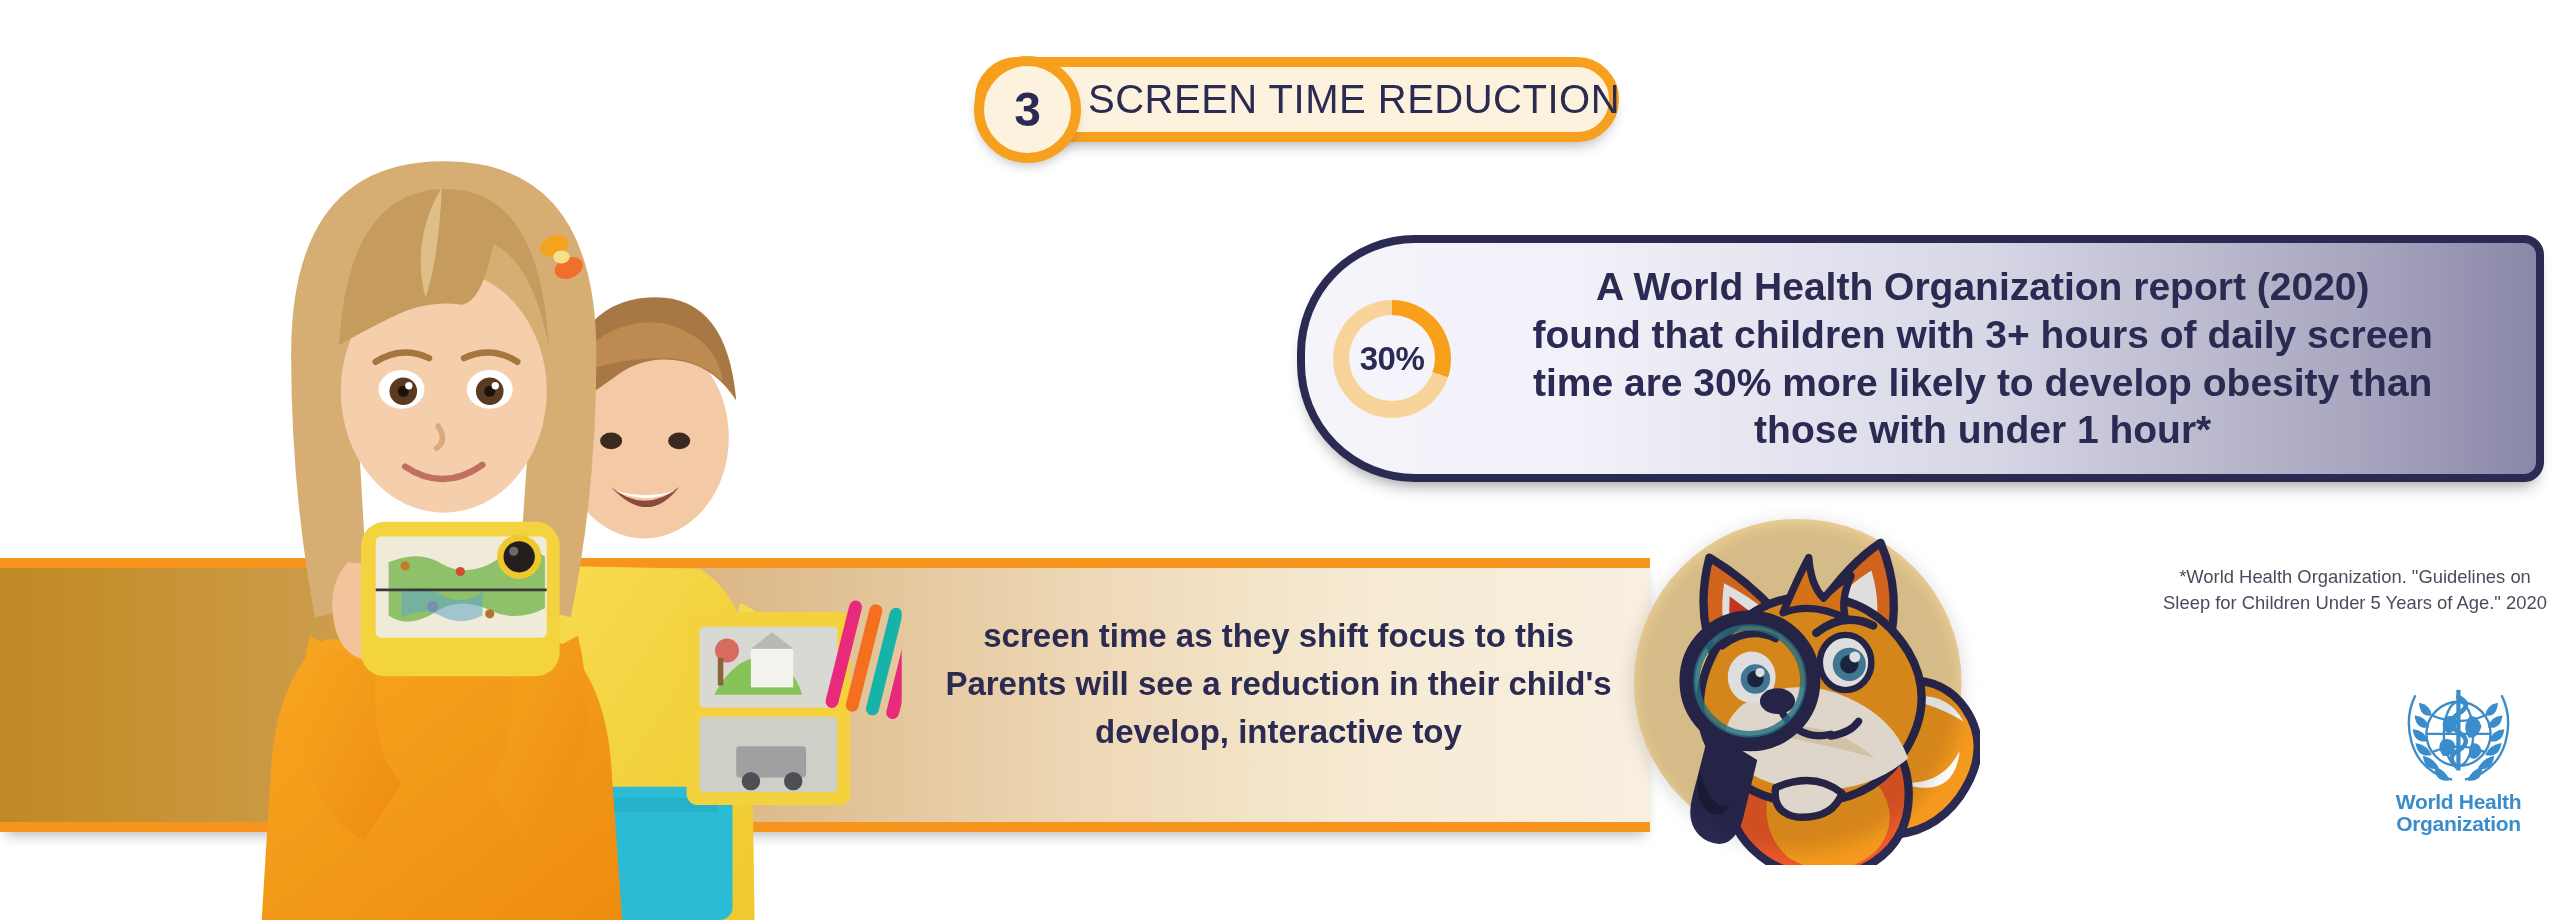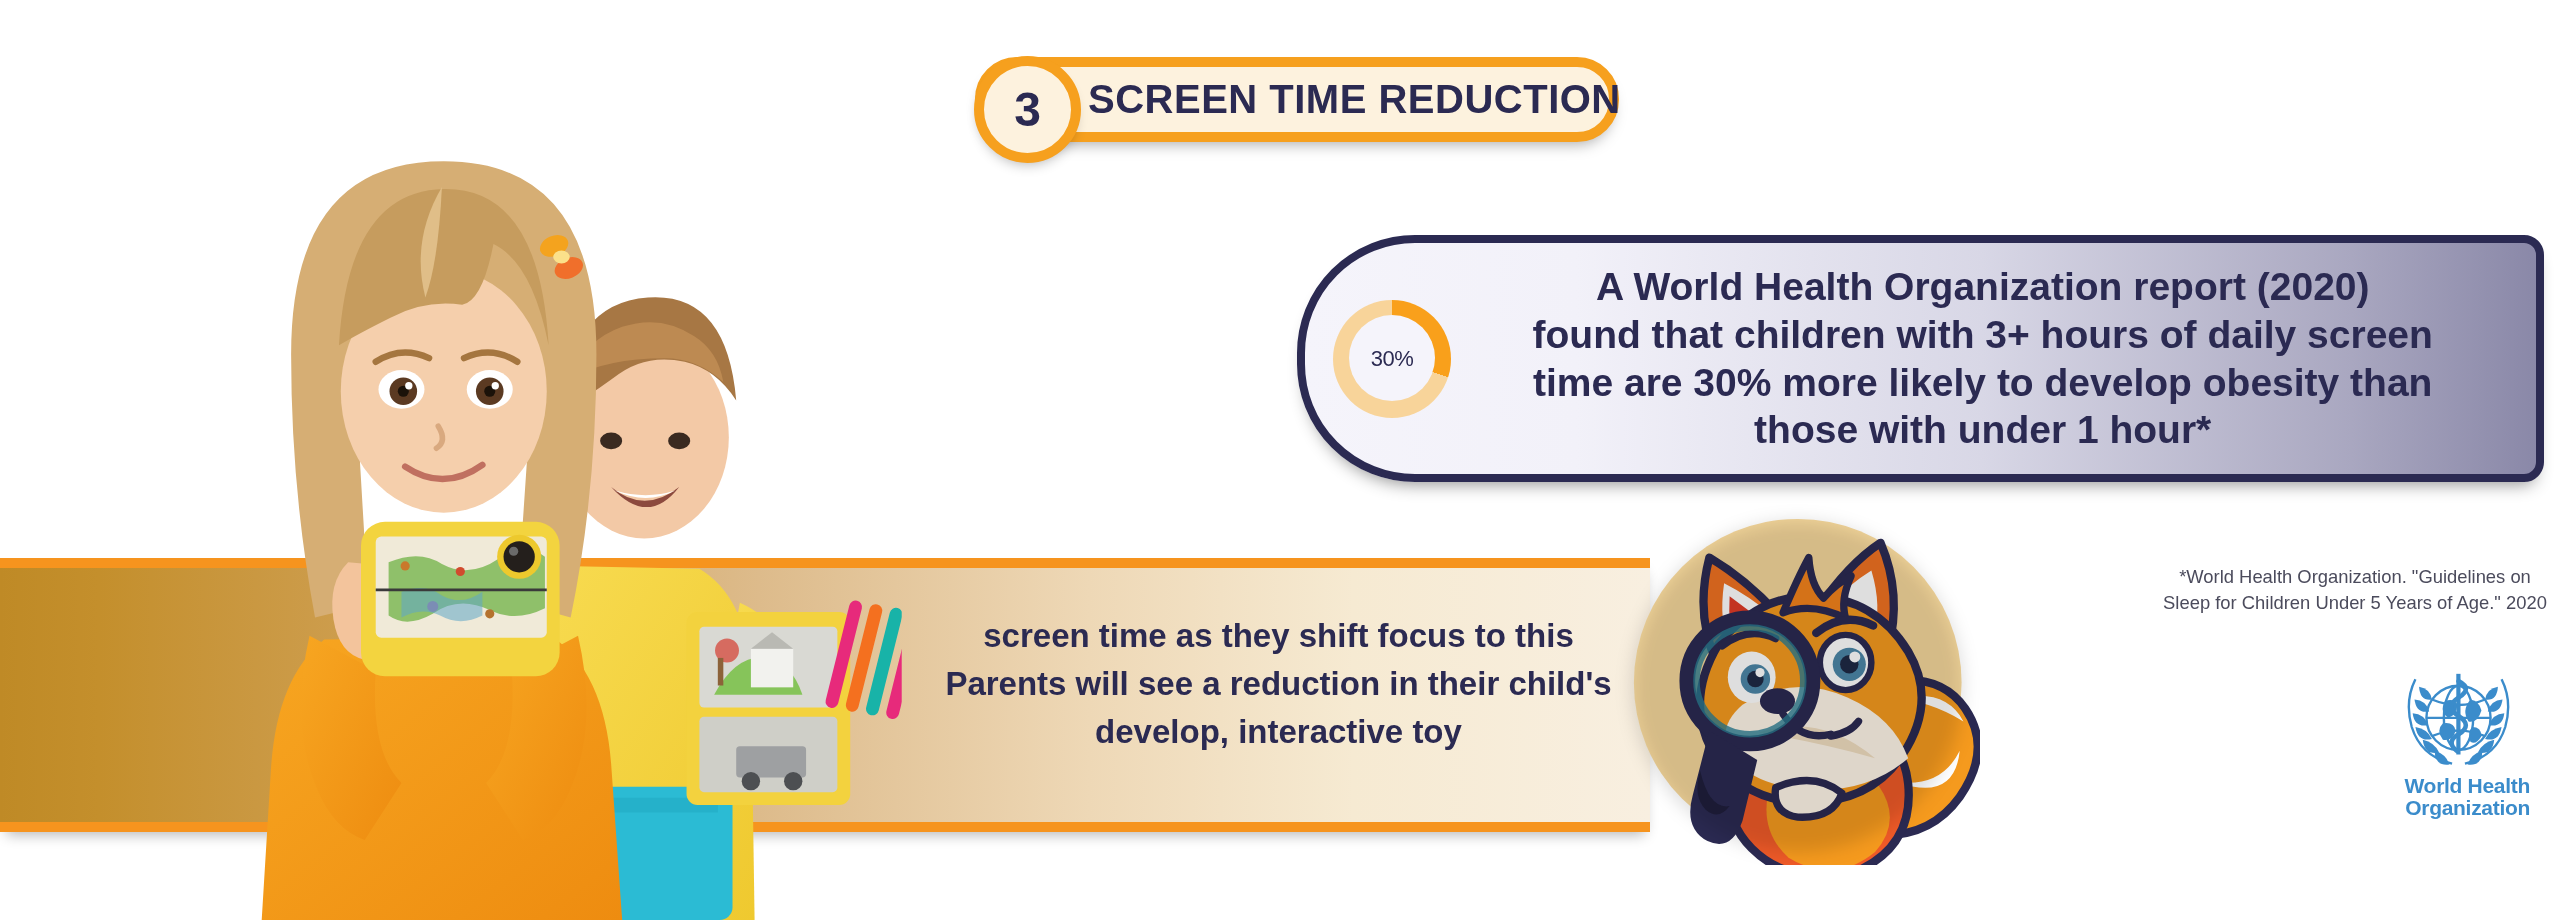--- a/index.html
+++ b/index.html
@@ -22,21 +22,21 @@
 
   
   .pill-wrap{position:absolute;left:975px;top:57px;}
   .pill{
     position:relative;width:644px;height:85px;box-sizing:border-box;
     background:#fdf2de;border:10px solid #f6a01e;border-radius:42px;
     display:flex;align-items:center;
     box-shadow:0 9.2px 14.7px -7.4px rgba(0,0,0,.35);
   }
   .pill-title{
-    margin-left:103px;color:#2b2a52;font-weight:bold;font-size:40px;
+    margin-left:103px;color:#2b2a52;font-weight:normal;font-size:40px;
     letter-spacing:0.5px;white-space:nowrap;
   }
   .num-circle{
     position:absolute;left:-11px;top:-11px;width:107px;height:107px;box-sizing:border-box;
     background:#fdf2de;border:10px solid #f6a01e;border-radius:50%;
     display:flex;align-items:center;justify-content:center;
     color:#2b2a52;font-weight:bold;font-size:48px;
     box-shadow:0 7.4px 13px -6.4px rgba(0,0,0,.3);
   }
 
@@ -52,41 +52,41 @@
   .donut{
     position:relative;flex:0 0 auto;margin-left:28px;width:118px;height:118px;border-radius:50%;
     background:conic-gradient(#f9a01b 0deg 108deg,#f8d49a 108deg 360deg);
     display:flex;align-items:center;justify-content:center;
   }
   .donut::after{
     content:"";position:absolute;left:15.6px;top:15.6px;width:86px;height:86px;border-radius:50%;
     background:#f5f4fb;
   }
   .donut-label{
-    position:relative;z-index:2;color:#2b2a52;font-weight:normal;font-size:22px;letter-spacing:-0.5px;
+    position:relative;z-index:2;color:#2b2a52;font-weight:bold;font-size:33px;letter-spacing:-0.5px;
   }
   .stat-text{
     flex:1;text-align:center;color:#2b2a52;font-size:39px;font-weight:bold;
     line-height:1.22;padding:0 40px 0 18.4px;
   }
 
   
   .promise{
     position:absolute;left:938px;top:612px;width:681px;
     text-align:center;color:#2b2a52;font-size:33px;font-weight:bold;line-height:1.46;
   }
 
   
   .citation{
     position:absolute;left:2157px;top:564px;width:396px;
     text-align:center;color:#4b4b5c;font-size:18.4px;line-height:1.42;
   }
 
   
-  .who{position:absolute;left:2387px;top:672px;width:143px;text-align:right;}
+  .who{position:absolute;left:2387px;top:688px;width:143px;text-align:center;}
   .who-mark{display:block;margin:0 auto;}
   .who-name{
     margin-top:3.7px;color:#3b8ccb;font-weight:bold;font-size:21px;line-height:1.04;
     letter-spacing:-0.3px;
   }
 
   
   .fox{position:absolute;left:1621px;top:506px;width:359px;height:359px;}
   .fox-shadow{
     position:absolute;left:11px;top:14.7px;width:331px;height:331px;border-radius:50%;

